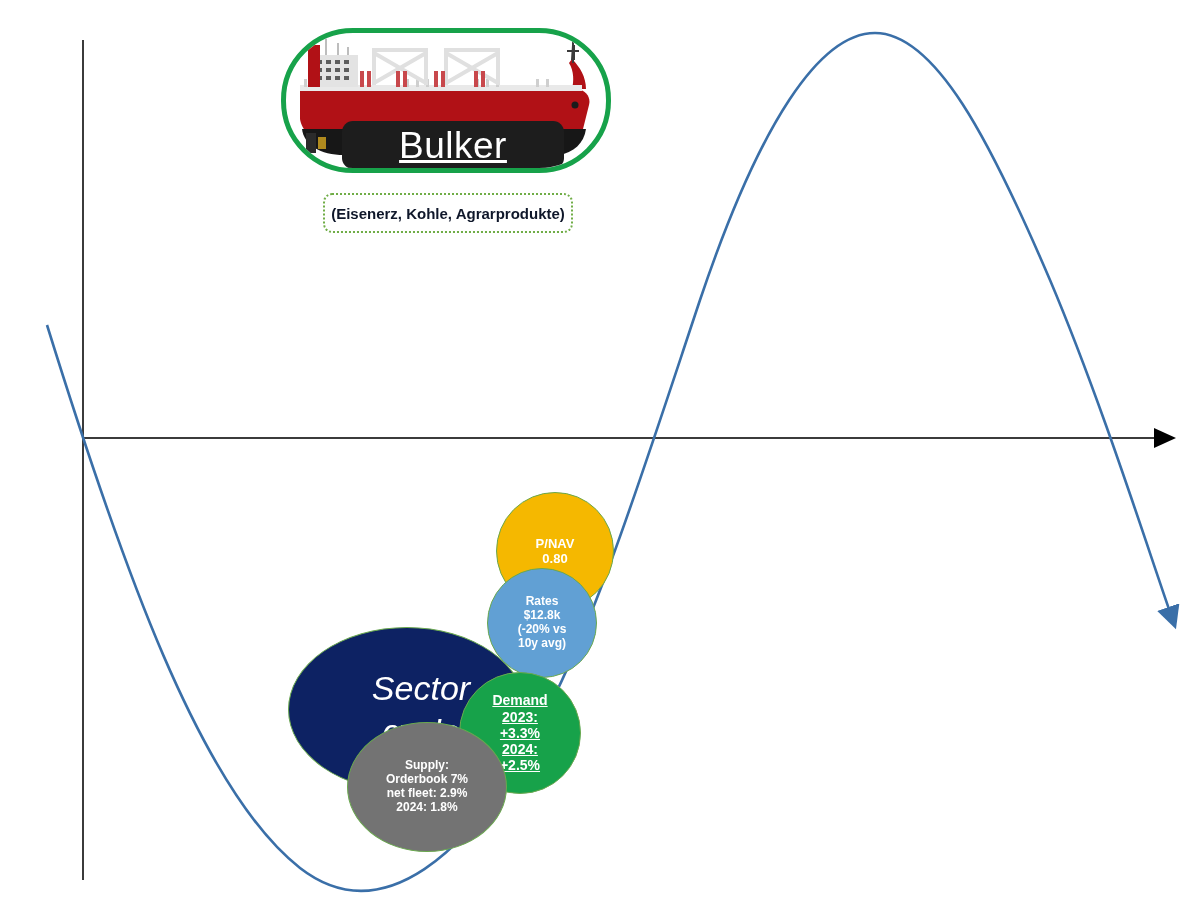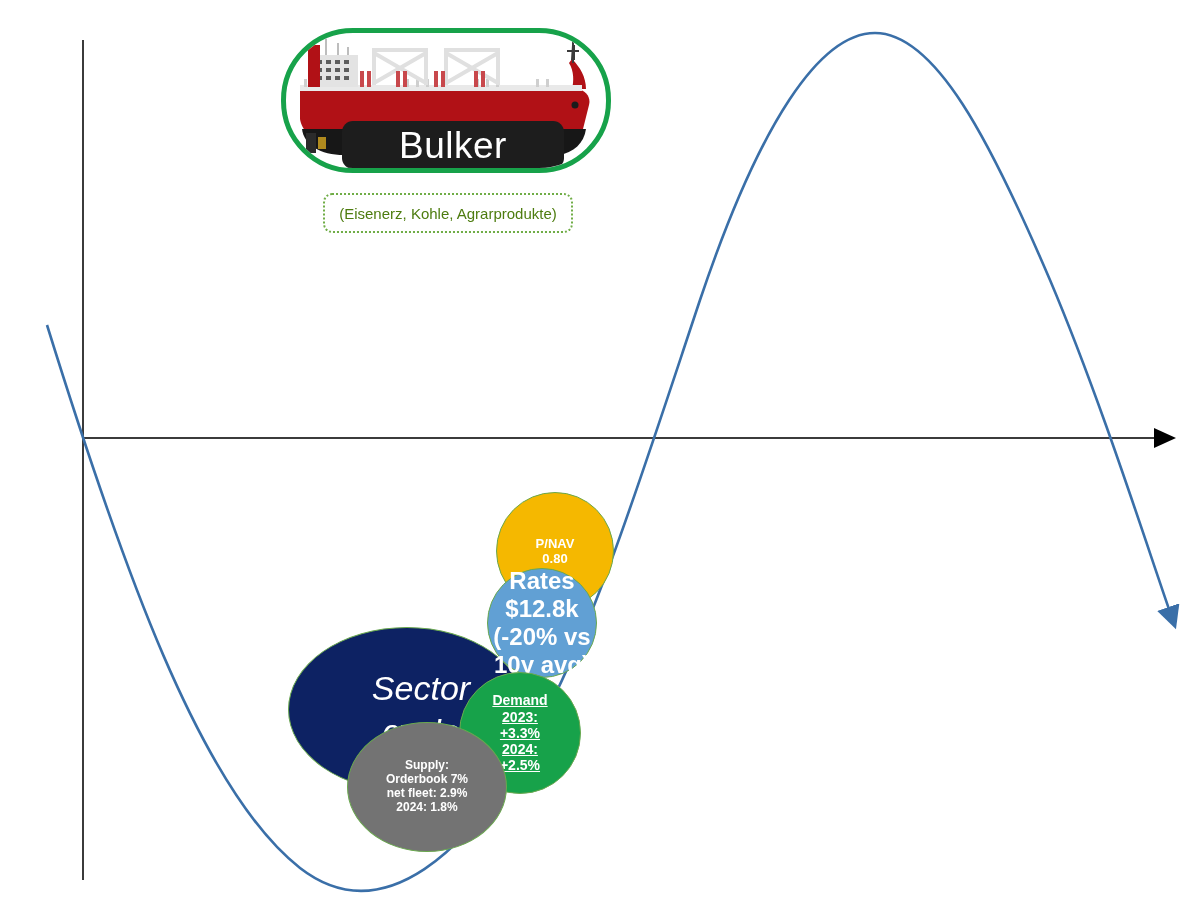--- a/index.html
+++ b/index.html
@@ -53,41 +53,42 @@
     border-radius: 11px;
     display: flex;
     align-items: center;
     justify-content: center;
   }
   #bulker-badge span {
     color: #ffffff;
     font-size: 37px;
     letter-spacing: .5px;
     line-height: 1;
+    text-decoration: underline;
   }
 
   
   #caption-box {
     position: absolute;
     left: 323px;
     top: 193px;
     width: 250px;
     height: 40px;
     border: 2px dotted #70ad47;
     border-radius: 9px;
     background: #ffffff;
     box-sizing: border-box;
     display: flex;
     align-items: center;
     justify-content: center;
   }
   #caption-box span {
-    color: #4d7c0f;
+    color: #0f172a;
     font-size: 15px;
-    font-weight: normal;
+    font-weight: bold;
   }
 
   
   .bubble {
     position: absolute;
     border-radius: 50%;
     border: 1.5px solid #6aa84f;
     box-sizing: border-box;
     display: flex;
     align-items: center;
@@ -114,21 +115,21 @@
     left: 496px; top: 492px;
     width: 118px; height: 118px;
     background: #f5b800;
     font-size: 13px;
     z-index: 4;
   }
   #bub-rates {
     left: 487px; top: 568px;
     width: 110px; height: 110px;
     background: #61a0d4;
-    font-size: 24px;
+    font-size: 12px;
     z-index: 5;
   }
   #bub-demand {
     left: 459px; top: 672px;
     width: 122px; height: 122px;
     background: #17a24a;
     font-size: 14px;
     z-index: 6;
     text-decoration: underline;
   }

